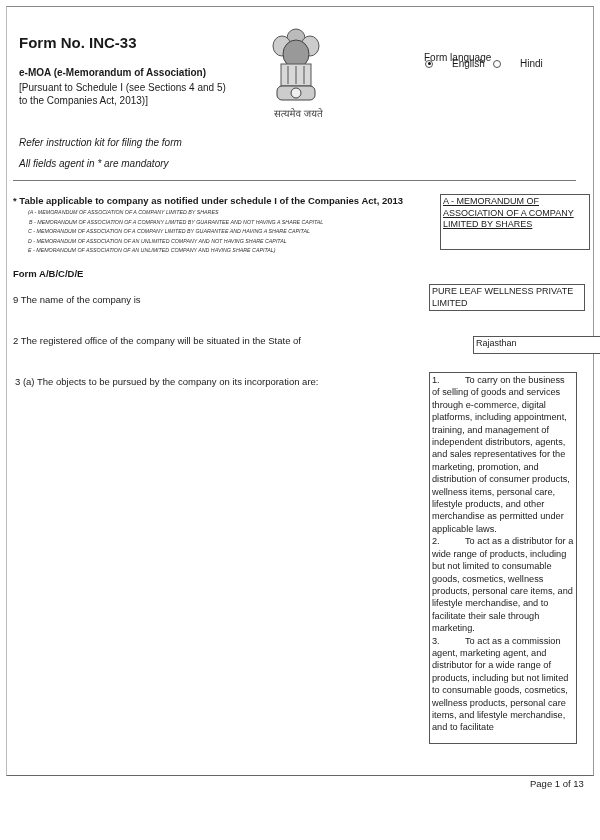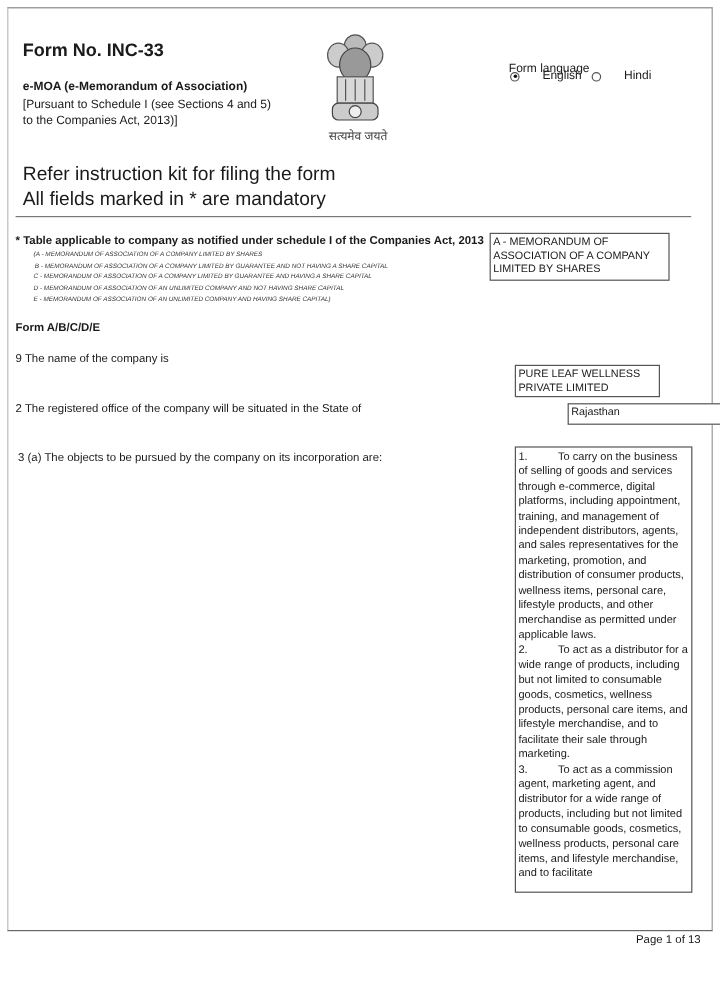--- a/index.html
+++ b/index.html
@@ -8,29 +8,29 @@
   .abs { position: absolute; }
   .form-no { left: 19px; top: 34px; font-size: 15px; font-weight: bold; }
   .emoa-title { left: 19px; top: 67px; font-size: 10px; font-weight: bold; }
   .emoa-sub { left: 19px; top: 81px; font-size: 10px; line-height: 13px; width: 210px; }
   .emblem { left: 268px; top: 26px; width: 56px; height: 92px; }
   .motto { left: 274px; top: 106px; font-size: 10px; color: #444; }
   .lang-label { left: 424px; top: 52px; font-size: 10px; }
   .radio-row { top: 58px; font-size: 10px; display: flex; align-items: center; gap: 19px; }
   .radio { width: 8px; height: 8px; border: 1px solid #555; border-radius: 50%; display: inline-block; position: relative; box-sizing: border-box; }
   .radio.checked::after { content: ""; position: absolute; left: 1.5px; top: 1.5px; width: 3px; height: 3px; border-radius: 50%; background: #111; }
-  .italic-note { left: 19px; font-size: 16px; }
+  .italic-note { left: 19px; font-size: 10px; font-style: italic; }
   .hr { left: 13px; width: 563px; height: 1px; background: #777; top: 180px; }
   .table-head { left: 13px; top: 195px; font-size: 9.5px; font-weight: bold; }
   .table-list { left: 28px; top: 208px; font-size: 5.3px; font-style: italic; line-height: 9.6px; color: #333; }
   .box { border: 1px solid #555; box-sizing: border-box; font-size: 9px; line-height: 11.5px; padding: 1px 2px; background: #fff; }
-  .box-table { left: 408px; top: 194px; width: 150px; height: 40px; }
+  .box-table { left: 440px; top: 194px; width: 150px; height: 56px; text-decoration: underline; }
   .sec-label { left: 13px; font-size: 9.5px; }
   .sec-label.bold { font-weight: bold; }
-  .box-name { left: 429px; top: 304px; width: 121px; height: 27px; }
+  .box-name { left: 429px; top: 284px; width: 156px; height: 27px; }
   .box-state { left: 429px; top: 336px; width: 145px; height: 18px; margin-left: 44px; }
   .box-objects { left: 429px; top: 372px; width: 148px; height: 372px; font-size: 9.2px; line-height: 12.4px; padding: 1px 2px; overflow: hidden; white-space: pre-wrap; }
   .page-num { left: 530px; top: 778px; font-size: 9.5px; }
 </style>
 </head>
 <body>
 
 <div class="frame"></div>
 
 <div class="abs form-no">Form No. INC-33</div>
@@ -57,21 +57,21 @@
 <div class="abs radio-row" style="left:425px;">
   <span class="radio checked"></span>
   <span>English</span>
 </div>
 <div class="abs radio-row" style="left:493px;align-items:center;">
   <span class="radio"></span>
   <span>Hindi</span>
 </div>
 
 <div class="abs italic-note" style="top:137px;">Refer instruction kit for filing the form</div>
-<div class="abs italic-note" style="top:158px;">All fields marked in * are mandatory</div>
+<div class="abs italic-note" style="top:158px;">All fields agent in * are mandatory</div>
 
 <div class="abs hr"></div>
 
 <div class="abs table-head">* Table applicable to company as notified under schedule I of the Companies Act, 2013</div>
 <div class="abs table-list">
   <div>(A - MEMORANDUM OF ASSOCIATION OF A COMPANY LIMITED BY SHARES</div>
   <div style="padding-left:1px;">B - MEMORANDUM OF ASSOCIATION OF A COMPANY LIMITED BY GUARANTEE AND NOT HAVING A SHARE CAPITAL</div>
   <div>C - MEMORANDUM OF ASSOCIATION OF A COMPANY LIMITED BY GUARANTEE AND HAVING A SHARE CAPITAL</div>
   <div>D - MEMORANDUM OF ASSOCIATION OF AN UNLIMITED COMPANY AND NOT HAVING SHARE CAPITAL</div>
   <div>E - MEMORANDUM OF ASSOCIATION OF AN UNLIMITED COMPANY AND HAVING SHARE CAPITAL)</div>

